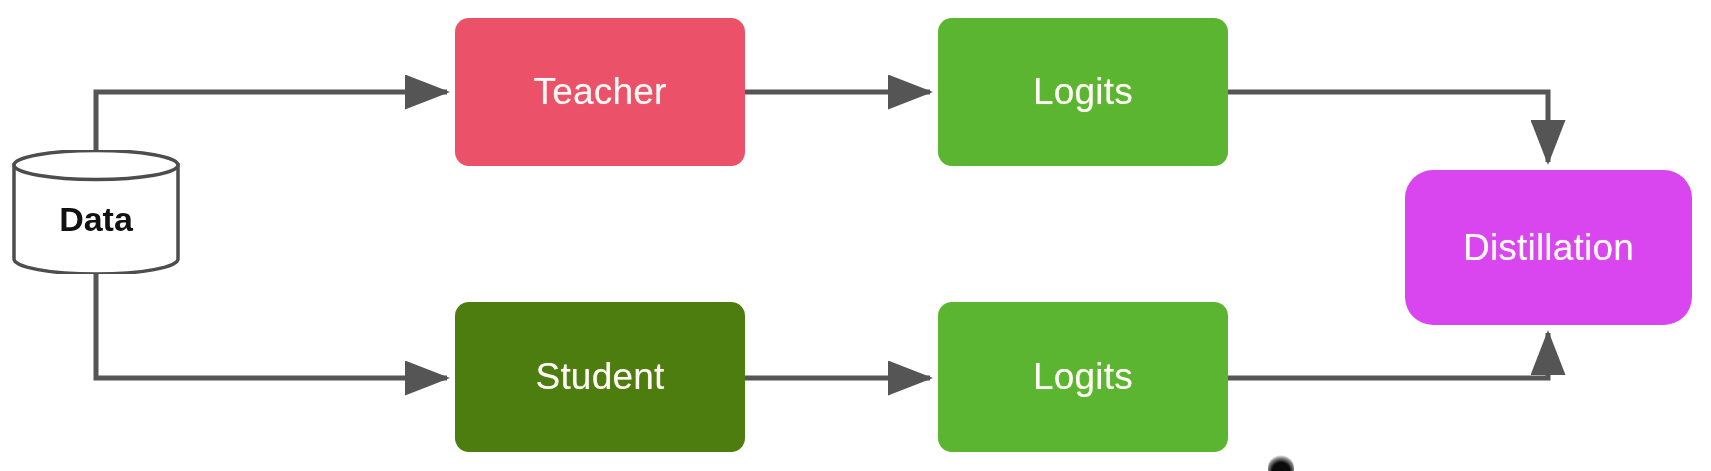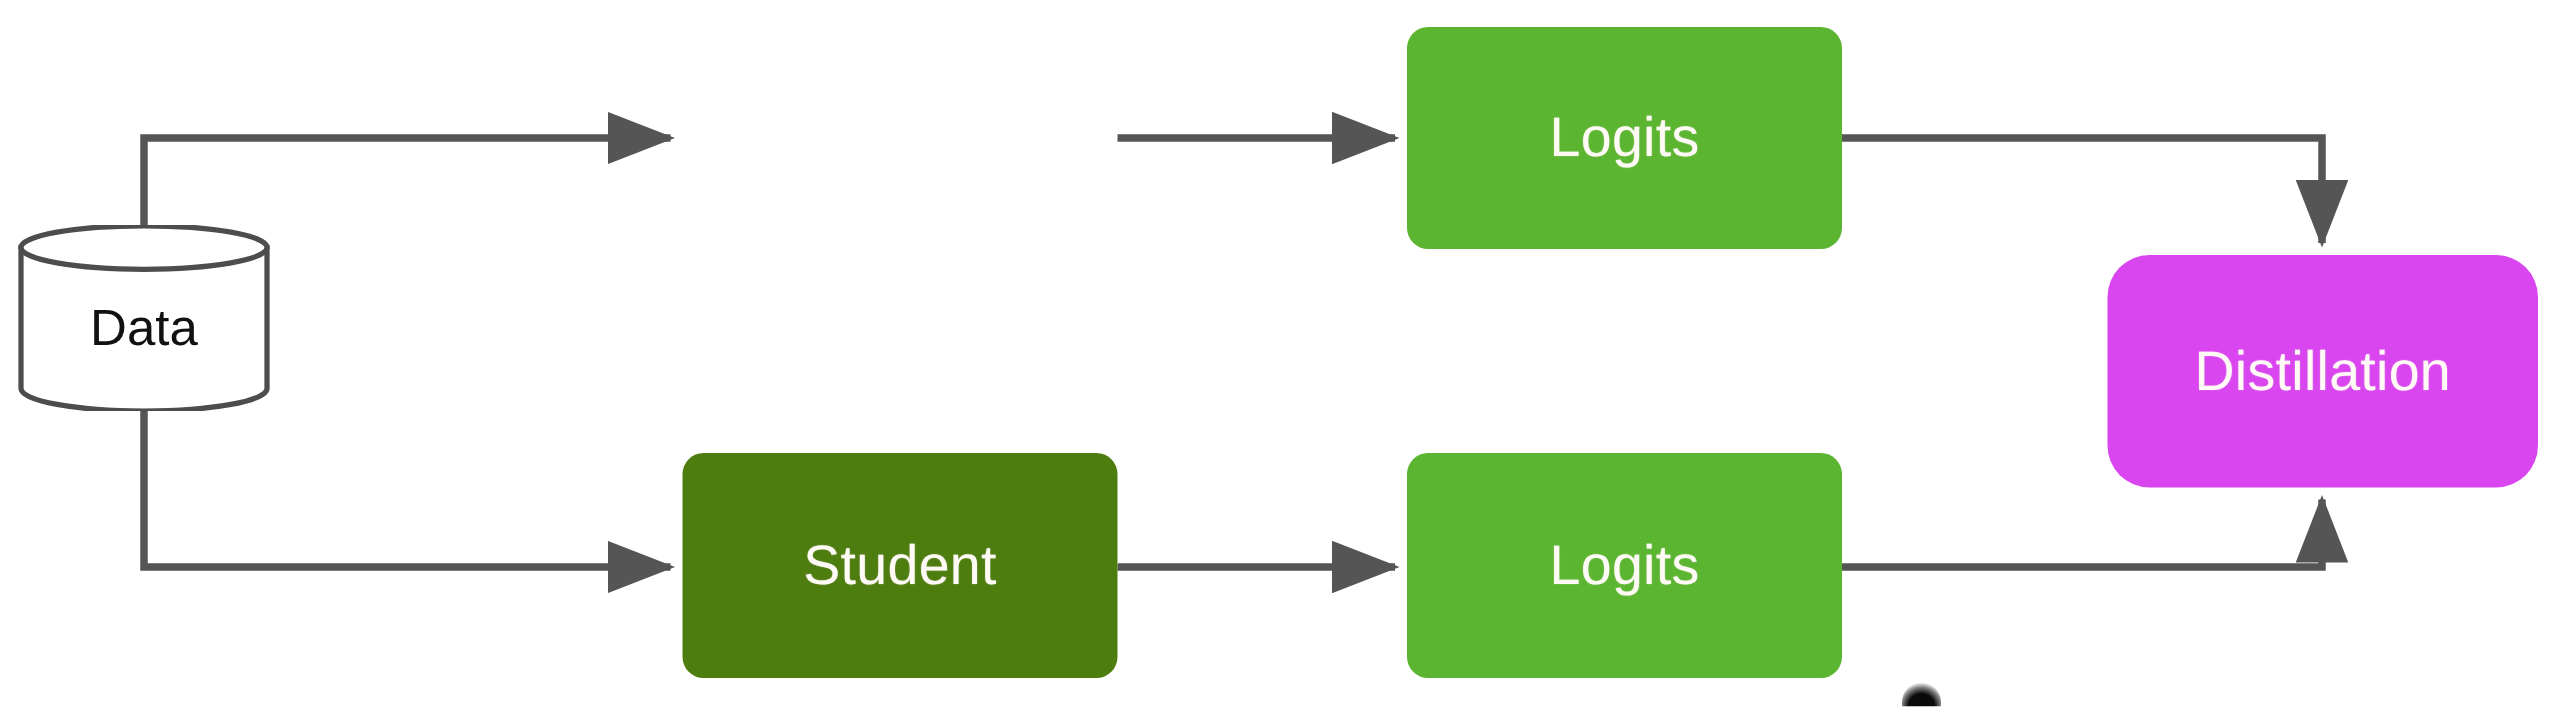--- a/index.html
+++ b/index.html
@@ -77,21 +77,21 @@
     position: absolute; left: 0; top: 0;
   }
   #node-data .cyl-label {
     position: absolute;
     left: 0; top: 0; width: 170px; height: 124px;
     display: flex; align-items: center; justify-content: center;
     padding-top: 14px;
     box-sizing: border-box;
     color: #111111;
     font-size: 34px;
-    font-weight: 400;
+    font-weight: 700;
   }
   #cursor-blob {
     position: absolute;
     left: 1268px;
     top: 455px;
     width: 26px;
     height: 26px;
     border-radius: 50% 50% 45% 45%;
     background: radial-gradient(circle at 50% 62%, #0a0a0a 42%, rgba(20,20,20,0.55) 62%, rgba(255,255,255,0) 78%);
     filter: blur(0.4px);
@@ -123,20 +123,23 @@
   </svg>
 
   <div id="node-data">
     <svg class="cyl-svg" width="170" height="124" viewBox="0 0 170 124">
       <path d="M3,15 L3,109 A82,15 0 0 0 167,109 L167,15 Z" fill="#ffffff" stroke="#4d4d4d" stroke-width="3.5"></path>
       <ellipse cx="85" cy="15" rx="82" ry="14.5" fill="#ffffff" stroke="#4d4d4d" stroke-width="3.5"></ellipse>
     </svg>
     <div class="cyl-label">Data</div>
   </div>
 
+  <div class="node" id="node-teacher">
+    <span>Teacher</span>
+  </div>
 
   <div class="node" id="node-logits-teacher">
     <span>Logits</span>
   </div>
 
   <div class="node" id="node-student">
     <span>Student</span>
   </div>
 
   <div class="node" id="node-logits-student">

